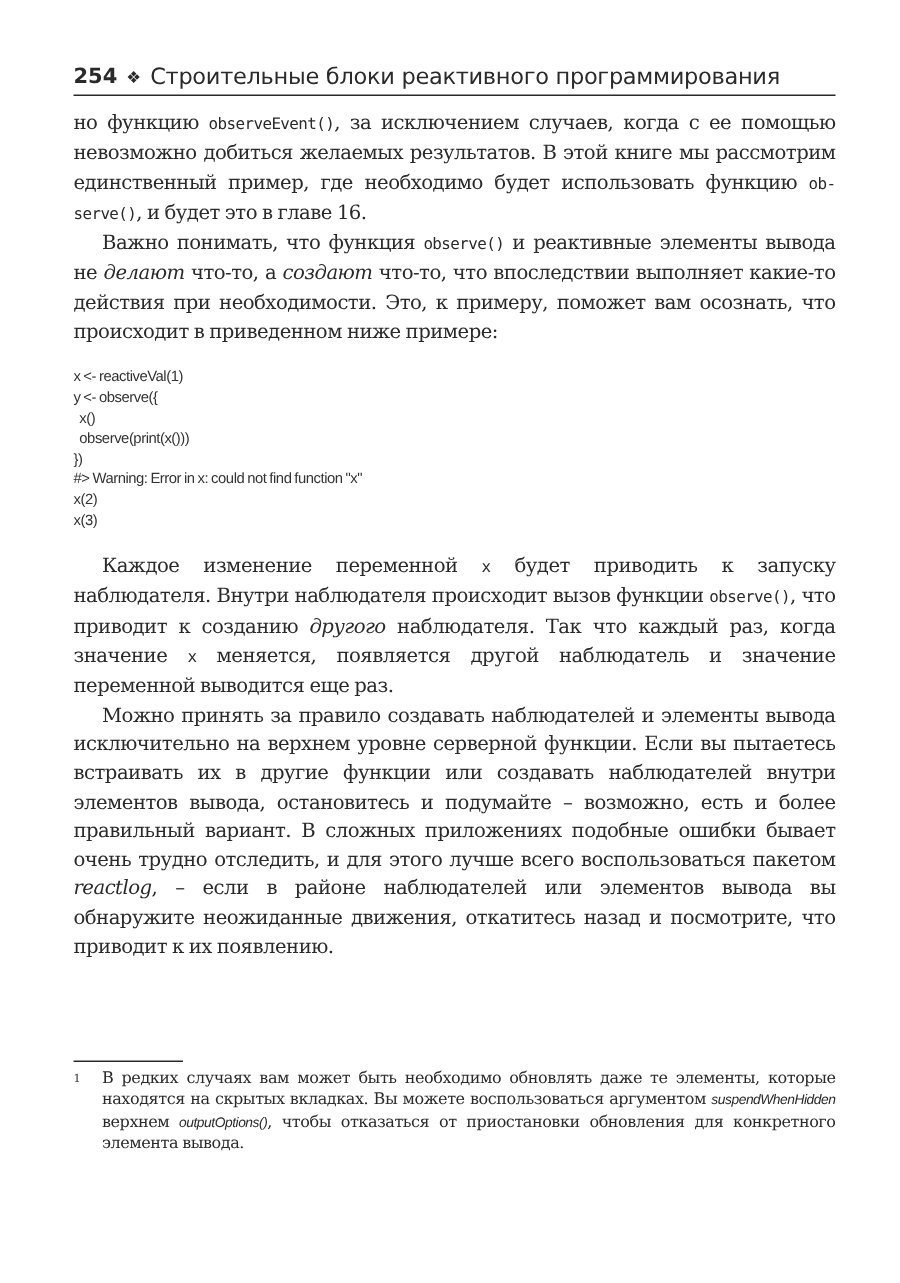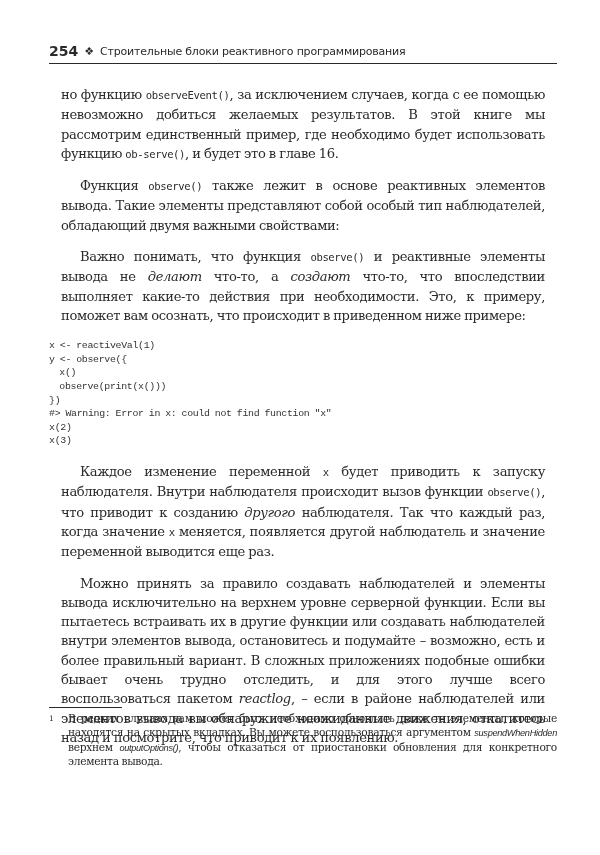--- a/index.html
+++ b/index.html
@@ -2,32 +2,32 @@
 <html><head>
 <meta charset="utf-8">
 <style>
   html, body { margin:0; padding:0; background:#ffffff; }
   body { width:600px; height:855px; position:relative; overflow:hidden; color:#2a2a2a; }
   .page { position:absolute; left:49px; top:0; width:508px; }
   .header { position:absolute; top:42px; left:0; width:508px; height:22px; border-bottom:1.5px solid #2a2a2a;
             font-family:"DejaVu Sans", sans-serif; font-size:11.5px; display:flex; align-items:center; padding-bottom:3px; box-sizing:border-box; }
   .header .num { font-weight:bold; font-size:14px; margin-right:6px; }
   .header .sym { font-size:11px; margin-right:6px; }
-  .header .title { font-size:11px; letter-spacing:-0.2px; }
+  .header .title { font-size:15px; letter-spacing:-0.2px; }
   .body { position:absolute; top:73px; left:0; width:508px;
           font-family:"DejaVu Serif", serif; font-size:13.1px; line-height:19.3px; letter-spacing:-0.35px; word-spacing:-0.5px; }
-  p { margin:12px; text-align:justify; }
+  p { margin:0; text-align:justify; }
   p.ind { text-indent:19px; }
   code, .mono { font-family:"DejaVu Sans Mono", monospace; font-size:10.6px; letter-spacing:-0.4px; }
   em { }
   ul.bullets { list-style:none; margin:0; padding:0; }
   ul.bullets li { position:relative; padding-left:35px; text-align:justify; }
   ul.bullets li .bul { position:absolute; left:9px; top:4px; width:8px; height:8px; border:2px solid #333; border-radius:50%; border-right-color:#888; box-sizing:border-box; }
   sup { font-size:7px; vertical-align:top; line-height:10px; }
-  pre.code { margin:14px 0 14px 0; font-family:Liberation Mono, monospace; font-size:9.9px; line-height:13.6px; letter-spacing:-0.3px; color:#333; white-space:pre; }
+  pre.code { margin:14px 0 14px 0; font-family:Liberation Sans, sans-serif; font-size:9.9px; line-height:13.6px; letter-spacing:-0.3px; color:#333; white-space:pre; }
   .fn-rule { position:absolute; top:707px; left:0; width:73px; height:1px; background:#2a2a2a; }
   .footnote { position:absolute; top:712px; left:0; width:508px; font-family:"DejaVu Serif", serif; font-size:10.7px; line-height:14.3px; letter-spacing:-0.3px; word-spacing:-0.4px; }
   .footnote .fnum { position:absolute; left:0; top:0; font-size:7.5px; }
   .footnote .fntext { padding-left:19px; text-align:justify; }
   .footnote .mono-i { font-family:Liberation Sans, sans-serif; font-style:italic; font-size:9.2px; letter-spacing:-0.3px; }
 </style>
 </head>
 <body>
 
 <div class="page">
@@ -35,21 +35,20 @@
   <div class="header">
     <span class="num">254</span>
     <span class="sym">❖</span>
     <span class="title">Строительные блоки реактивного программирования</span>
   </div>
 
   <div class="body">
 
     <p><span>но функцию </span><code>observeEvent()</code><span>, за исключением случаев, когда с ее помощью невозможно добиться желаемых результатов. В этой книге мы рассмотрим единственный пример, где необходимо будет использовать функцию </span><code>ob-serve()</code><span>, и будет это в главе 16.</span></p>
 
-    <p class="ind"><span>Функция </span><code>observe()</code><span> также лежит в основе реактивных элементов вывода. Такие элементы представляют собой особый тип наблюдателей, обладающий двумя важными свойствами:</span></p>
 
     <ul class="bullets">
     </ul>
 
     <p class="ind"><span>Важно понимать, что функция </span><code>observe()</code><span> и реактивные элементы вывода не </span><em>делают</em><span> что-то, а </span><em>создают</em><span> что-то, что впоследствии выполняет какие-то действия при необходимости. Это, к примеру, поможет вам осознать, что происходит в приведенном ниже примере:</span></p>
 
     <pre class="code">x &lt;- reactiveVal(1)
 y &lt;- observe({
   x()
   observe(print(x()))

